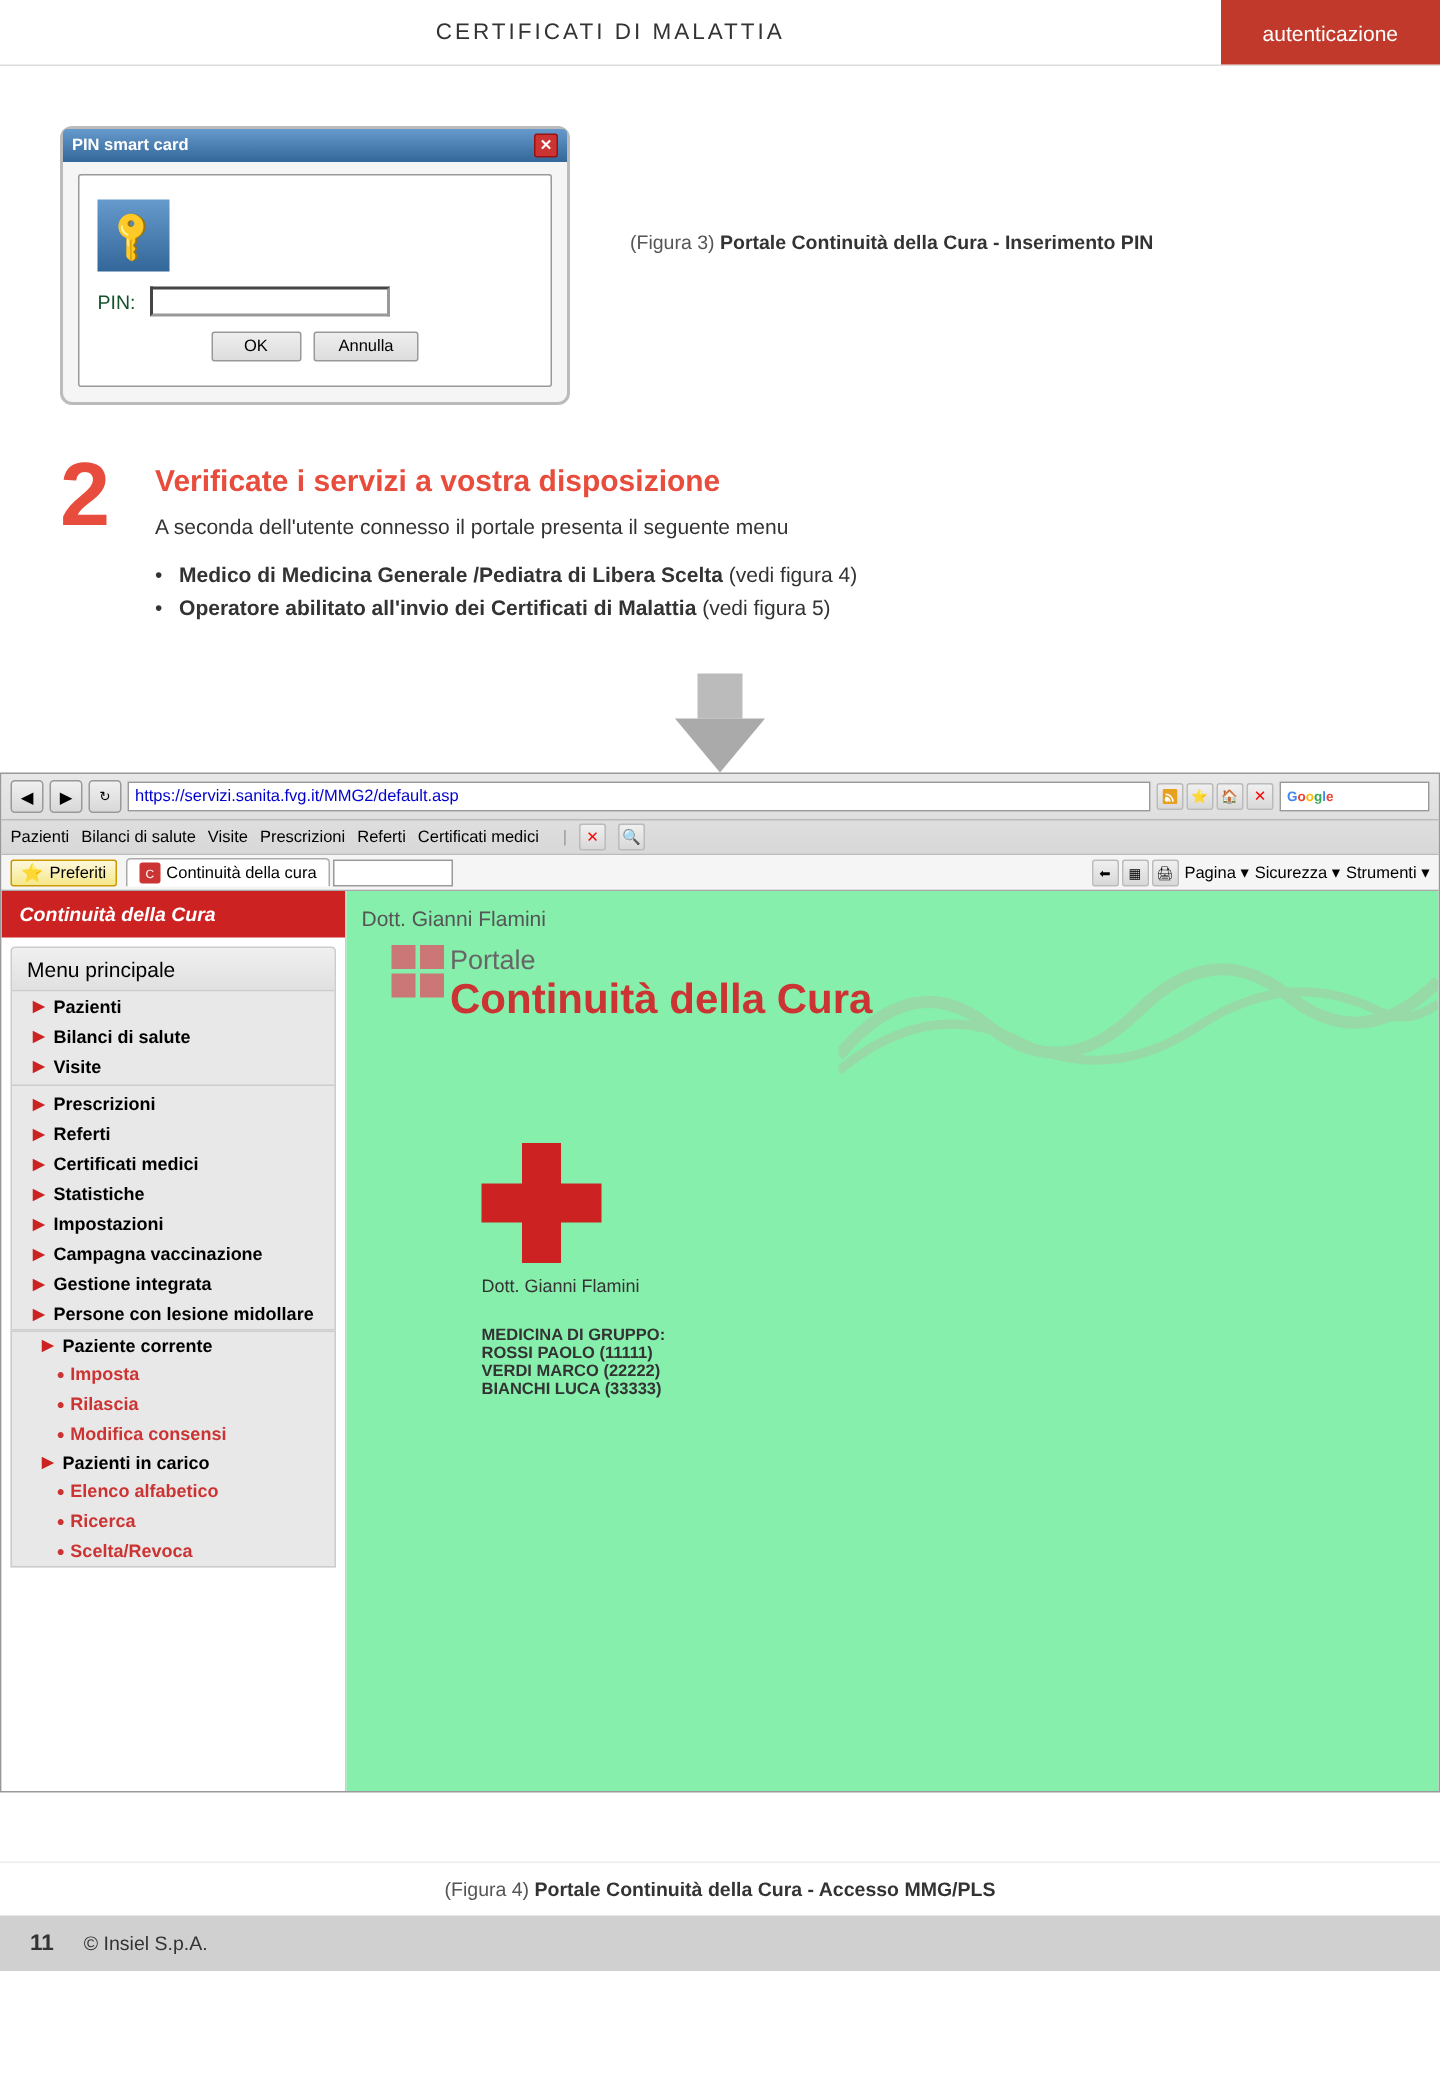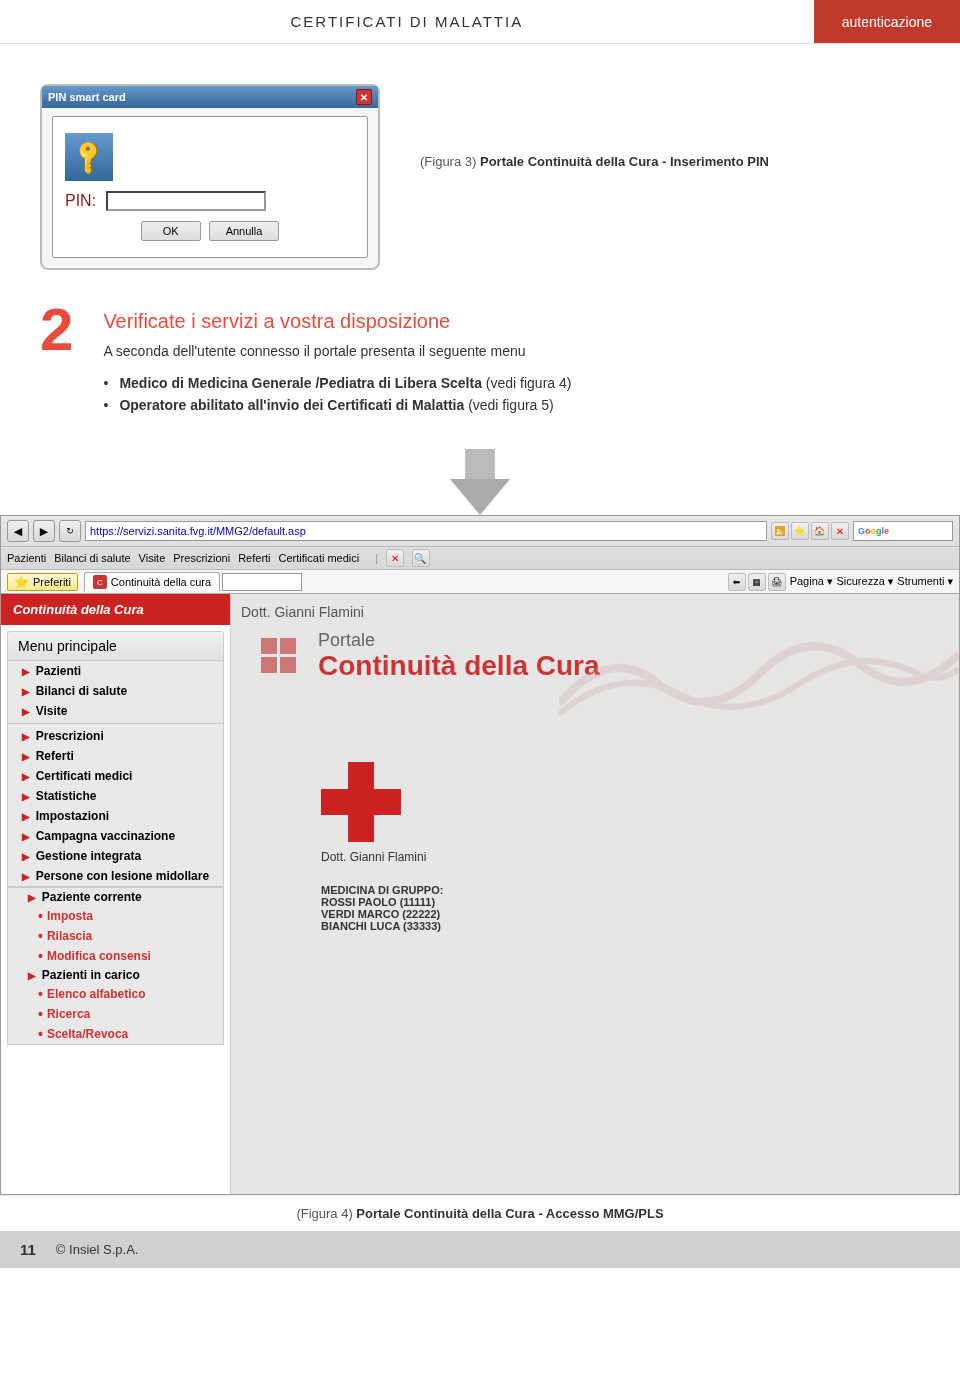--- a/index.html
+++ b/index.html
@@ -100,22 +100,22 @@
       display: inline-block;
     }
     .pin-row {
       display: flex;
       align-items: center;
       margin-bottom: 10px;
       font-size: 12px;
     }
     .pin-label {
       margin-right: 10px;
-      font-size: 16px;
-      color: #7f1d1d;
+      font-size: 13px;
+      color: #14532d;
     }
     .pin-input {
       border: 2px inset #999;
       height: 20px;
       width: 160px;
       background: #fff;
     }
     .dialog-buttons {
       display: flex;
       gap: 8px;
@@ -149,21 +149,21 @@
       float: left;
       margin-right: 30px;
       line-height: 1;
       margin-top: -10px;
     }
     .section2-text {
       overflow: hidden;
     }
     .section2-heading {
       font-size: 20px;
-      font-weight: normal;
+      font-weight: bold;
       color: #e74c3c;
       margin-bottom: 10px;
     }
     .section2-desc {
       font-size: 14px;
       color: #333;
       margin-bottom: 16px;
     }
     .bullet-list {
       list-style: none;
@@ -447,21 +447,21 @@
     .sidebar-sub-sub-item::before {
       content: '•';
       color: #cc3333;
       margin-right: 4px;
       font-size: 14px;
     }
 
     
     .main-content {
       flex: 1;
-      background: #e5e5e5;
+      background: #86efac;
       overflow: hidden;
       padding: 10px;
       position: relative;
     }
     .main-title {
       font-size: 14px;
       color: #555;
       margin-bottom: 10px;
     }
 
@@ -506,20 +506,21 @@
       color: #333;
     }
 
     
     .figure-caption-bottom {
       text-align: center;
       font-size: 13px;
       color: #555;
       padding: 10px 0;
       border-top: 1px solid #eee;
+      margin-top: 46px;
     }
     .figure-caption-bottom strong {
       color: #333;
     }
 
     
     .page-footer {
       display: flex;
       align-items: center;
       padding: 10px 20px;
@@ -763,21 +764,21 @@
     </div>
 
     <div class="main-content">
       <div class="main-title">Dott. Gianni Flamini</div>
 
       <svg width="400" height="100" viewBox="0 0 400 100" style="position:absolute;top:30px;right:0;opacity:0.25;">
         <path d="M0,80 Q50,20 100,60 Q150,100 200,50 Q250,0 300,40 Q350,80 400,30" stroke="#cc9999" fill="none" stroke-width="8"></path>
         <path d="M0,90 Q60,40 120,70 Q180,100 240,60 Q300,20 360,50 Q380,60 400,45" stroke="#cc9999" fill="none" stroke-width="6"></path>
       </svg>
 
-      <div style="display:flex; align-items:center; gap:22px; margin-left:20px;">
+      <div style="display:flex; align-items:flex-start; gap:4px; margin-left:20px;">
         <div style="display:grid; grid-template-columns:16px 16px; grid-template-rows:16px 16px; gap:3px;">
           <div style="background:#cc7777; width:16px; height:16px;"></div>
           <div style="background:#cc7777; width:16px; height:16px;"></div>
           <div style="background:#cc7777; width:16px; height:16px;"></div>
           <div style="background:#cc7777; width:16px; height:16px;"></div>
         </div>
         <div>
           <div style="font-size:18px; color:#666;">Portale</div>
           <div style="font-size:28px; color:#cc3333; font-weight:bold; line-height:1.1;">
             Continuità  della Cura

